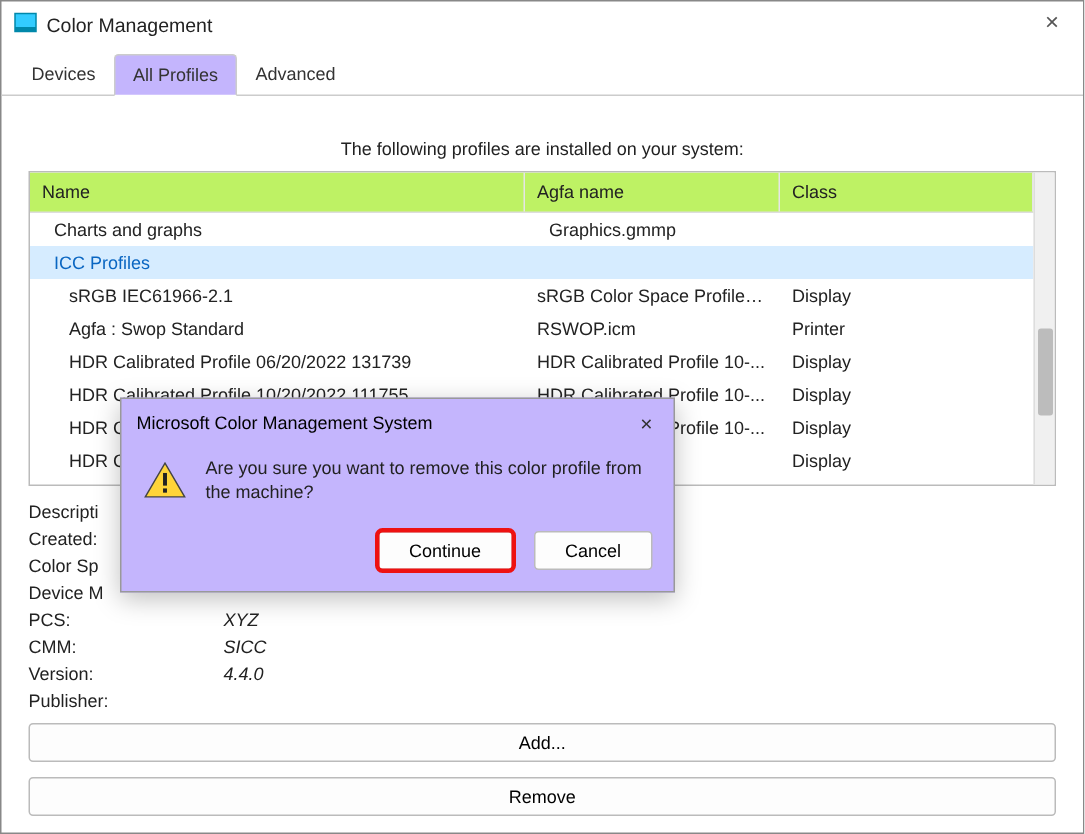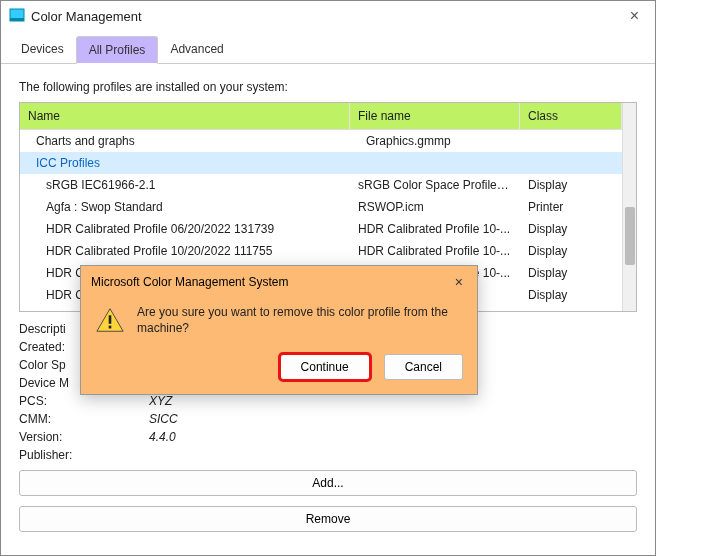--- a/index.html
+++ b/index.html
@@ -1,26 +1,26 @@
 <!DOCTYPE html>
 <html><head>
 <meta charset="utf-8">
 <style>
 * { box-sizing: border-box; font-family: 'Segoe UI', Tahoma, sans-serif; }
 body { margin: 0; background: #fff; width: 723px; height: 556px; overflow: hidden; position: relative; }
-.window { border: 1px solid #888; width: 656px; height: 556px; background: #fff; display: flex; flex-direction: column; }
+.window { border: 1px solid #888; width: 723px; height: 556px; background: #fff; display: flex; flex-direction: column; }
 .titlebar { display: flex; align-items: center; padding: 6px 8px; font-size: 13px; color: #222; }
 .titlebar .app-icon { width: 16px; height: 16px; margin-right: 6px; }
 .titlebar .spacer { flex: 1; }
 .titlebar .close-x { font-size: 16px; color: #555; padding: 0 8px; cursor: default; }
 .tabs { display: flex; border-bottom: 1px solid #ccc; padding: 0 8px; margin-top: 4px; font-size: 12px; }
 .tab { padding: 6px 12px 6px; color: #333; cursor: default; position: relative; top: 1px; }
 .tab.active { border: 1px solid #ccc; border-bottom: 1px solid #fff; background: #c4b5fd; border-radius: 3px 3px 0 0; }
 .content { padding: 10px 18px; flex: 1; display: flex; flex-direction: column; font-size: 12px; color: #222; }
-.intro { margin: 6px 0 8px; }
+.intro { margin: 18px 0 8px; text-align: center; }
 .table-wrap { border: 1px solid #bbb; height: 210px; position: relative; background: #fff; display: flex; }
 .table { flex: 1; overflow: hidden; }
 .thead { display: flex; border-bottom: 1px solid #ddd; background: #bef264; }
 .thead .th { padding: 6px 8px; font-weight: 400; color: #222; border-right: 1px solid #e5e5e5; }
 .col-name { width: 330px; }
 .col-file { width: 170px; }
 .col-class { flex: 1; }
 .tbody .row { display: flex; padding: 2px 0; }
 .tbody .row .td { padding: 2px 8px; white-space: nowrap; overflow: hidden; text-overflow: ellipsis; }
 .row.group { color: #222; }
@@ -32,21 +32,21 @@
 .details { margin-top: 8px; }
 .details .drow { display: flex; padding: 2px 0; }
 .details .dlabel { width: 130px; color: #222; }
 .details .dval { color: #222; font-style: italic; }
 .bottom-btns { display: flex; justify-content: flex-end; gap: 10px; padding: 6px 0 2px; flex-direction: column; }
 .bottom-btns button { padding: 5px 18px; font-size: 12px; border: 1px solid #bbb; background: #fdfdfd; border-radius: 3px; }
 .footer { display: flex; justify-content: flex-end; padding: 8px 14px; gap: 8px; border-top: 3px solid #14532d; position: relative; margin-top: 18px; }
 .footer button { padding: 5px 22px; font-size: 12px; border: 1px solid #bbb; background: #fdfdfd; border-radius: 3px; }
 .watermark { position: absolute; right: 6px; bottom: 4px; font-size: 12px; color: #999; letter-spacing: 0.2px; }
 
-.modal { position: absolute; left: 80px; top: 265px; width: 398px; background: #fdba74; border: 1px solid #999; box-shadow: 0 4px 16px rgba(0,0,0,0.25); font-size: 12px; }
+.modal { position: absolute; left: 80px; top: 265px; width: 370px; background: #c4b5fd; border: 1px solid #999; box-shadow: 0 4px 16px rgba(0,0,0,0.25); font-size: 12px; }
 .modal-title { display: flex; align-items: center; padding: 8px 10px; }
 .modal-title .spacer { flex: 1; }
 .modal-title .close-x { font-size: 14px; color: #333; padding: 0 4px; cursor: default; }
 .modal-body { display: flex; padding: 6px 14px 12px; gap: 12px; }
 .warn-icon { width: 30px; height: 28px; flex: none; margin-top: 2px; }
 .modal-msg { color: #222; line-height: 1.35; }
 .modal-btns { display: flex; justify-content: flex-end; gap: 14px; padding: 6px 14px 14px; }
 .modal-btns button { padding: 5px 20px; font-size: 12px; border: 1px solid #bbb; background: #fdfdfd; border-radius: 3px; }
 .highlight { outline: 3px solid #e11; outline-offset: -1px; }
 </style>
@@ -70,21 +70,21 @@
     <div class="tab">Advanced</div>
   </div>
 
   <div class="content">
     <div class="intro">The following profiles are installed on your system:</div>
 
     <div class="table-wrap">
       <div class="table">
         <div class="thead">
           <div class="th col-name">Name</div>
-          <div class="th col-file">File name</div>
+          <div class="th col-file">Agfa name</div>
           <div class="th col-class">Class</div>
         </div>
         <div class="tbody" id="tbody">
             <div class="row group">
               <div class="td col-name">Charts and graphs</div>
               <div class="td col-file">Graphics.gmmp</div>
               <div class="td col-class"></div>
             </div>
             <div class="row group selected">
               <div class="td col-name">ICC Profiles</div>

